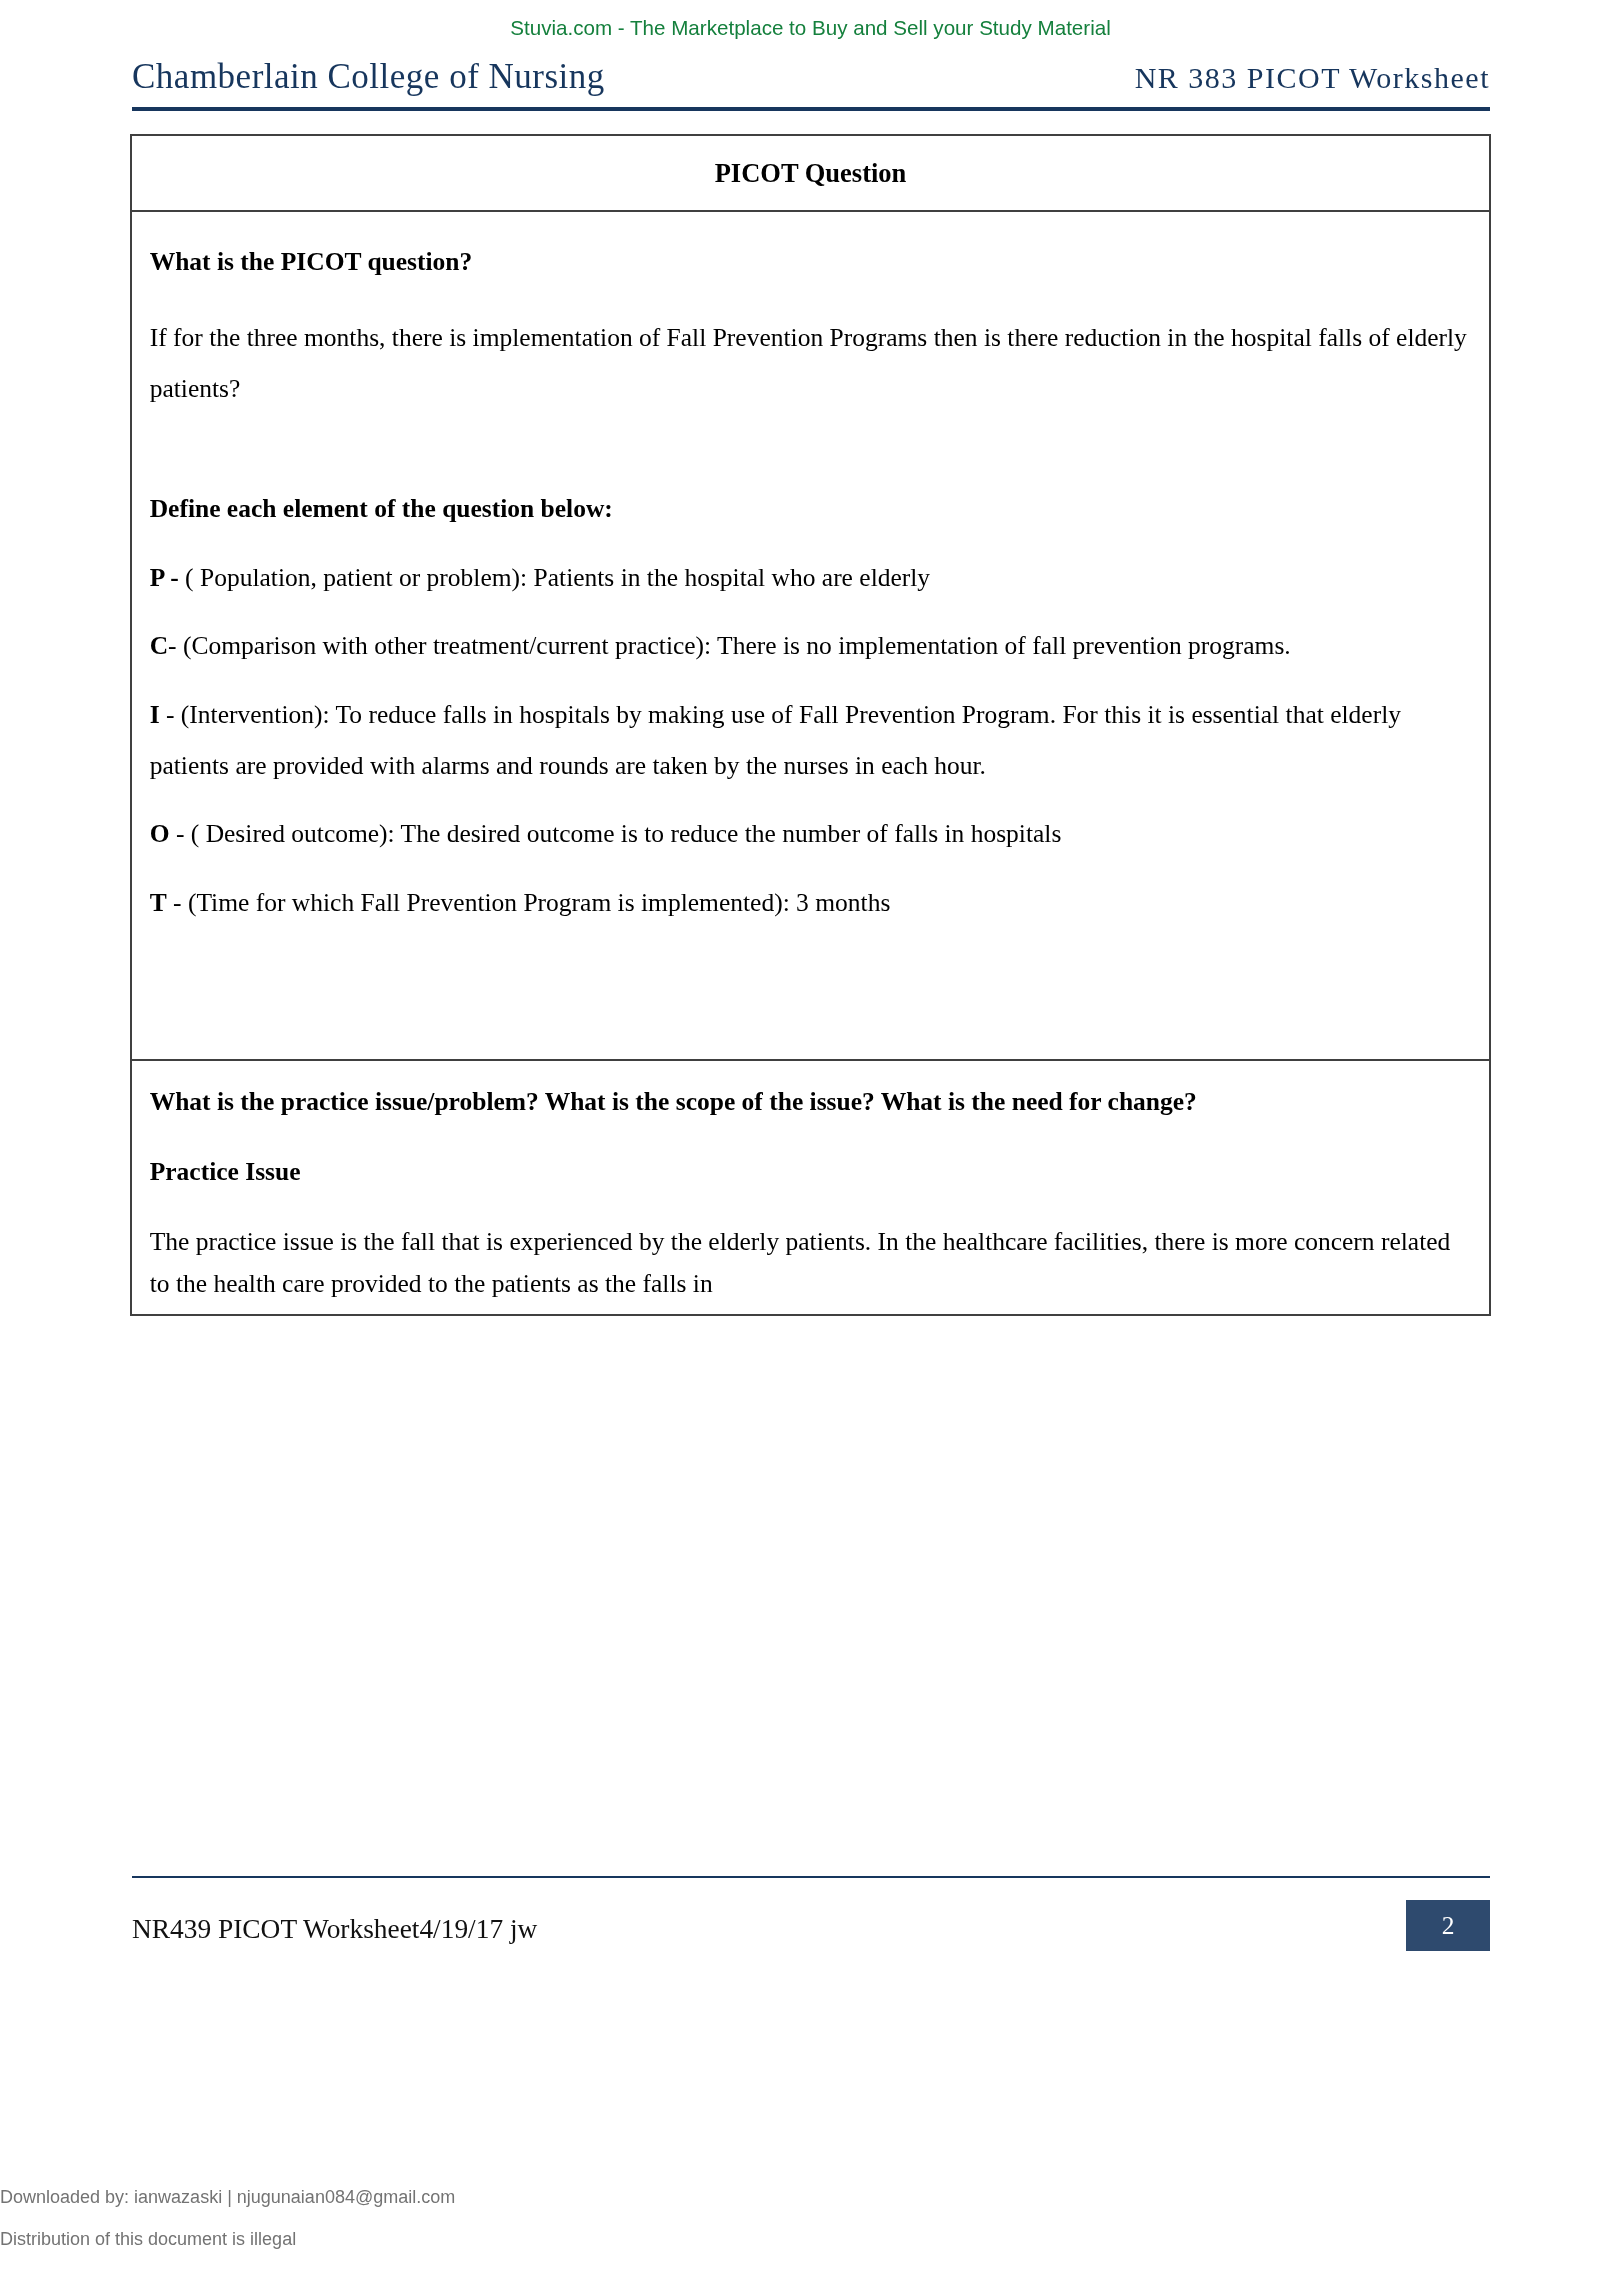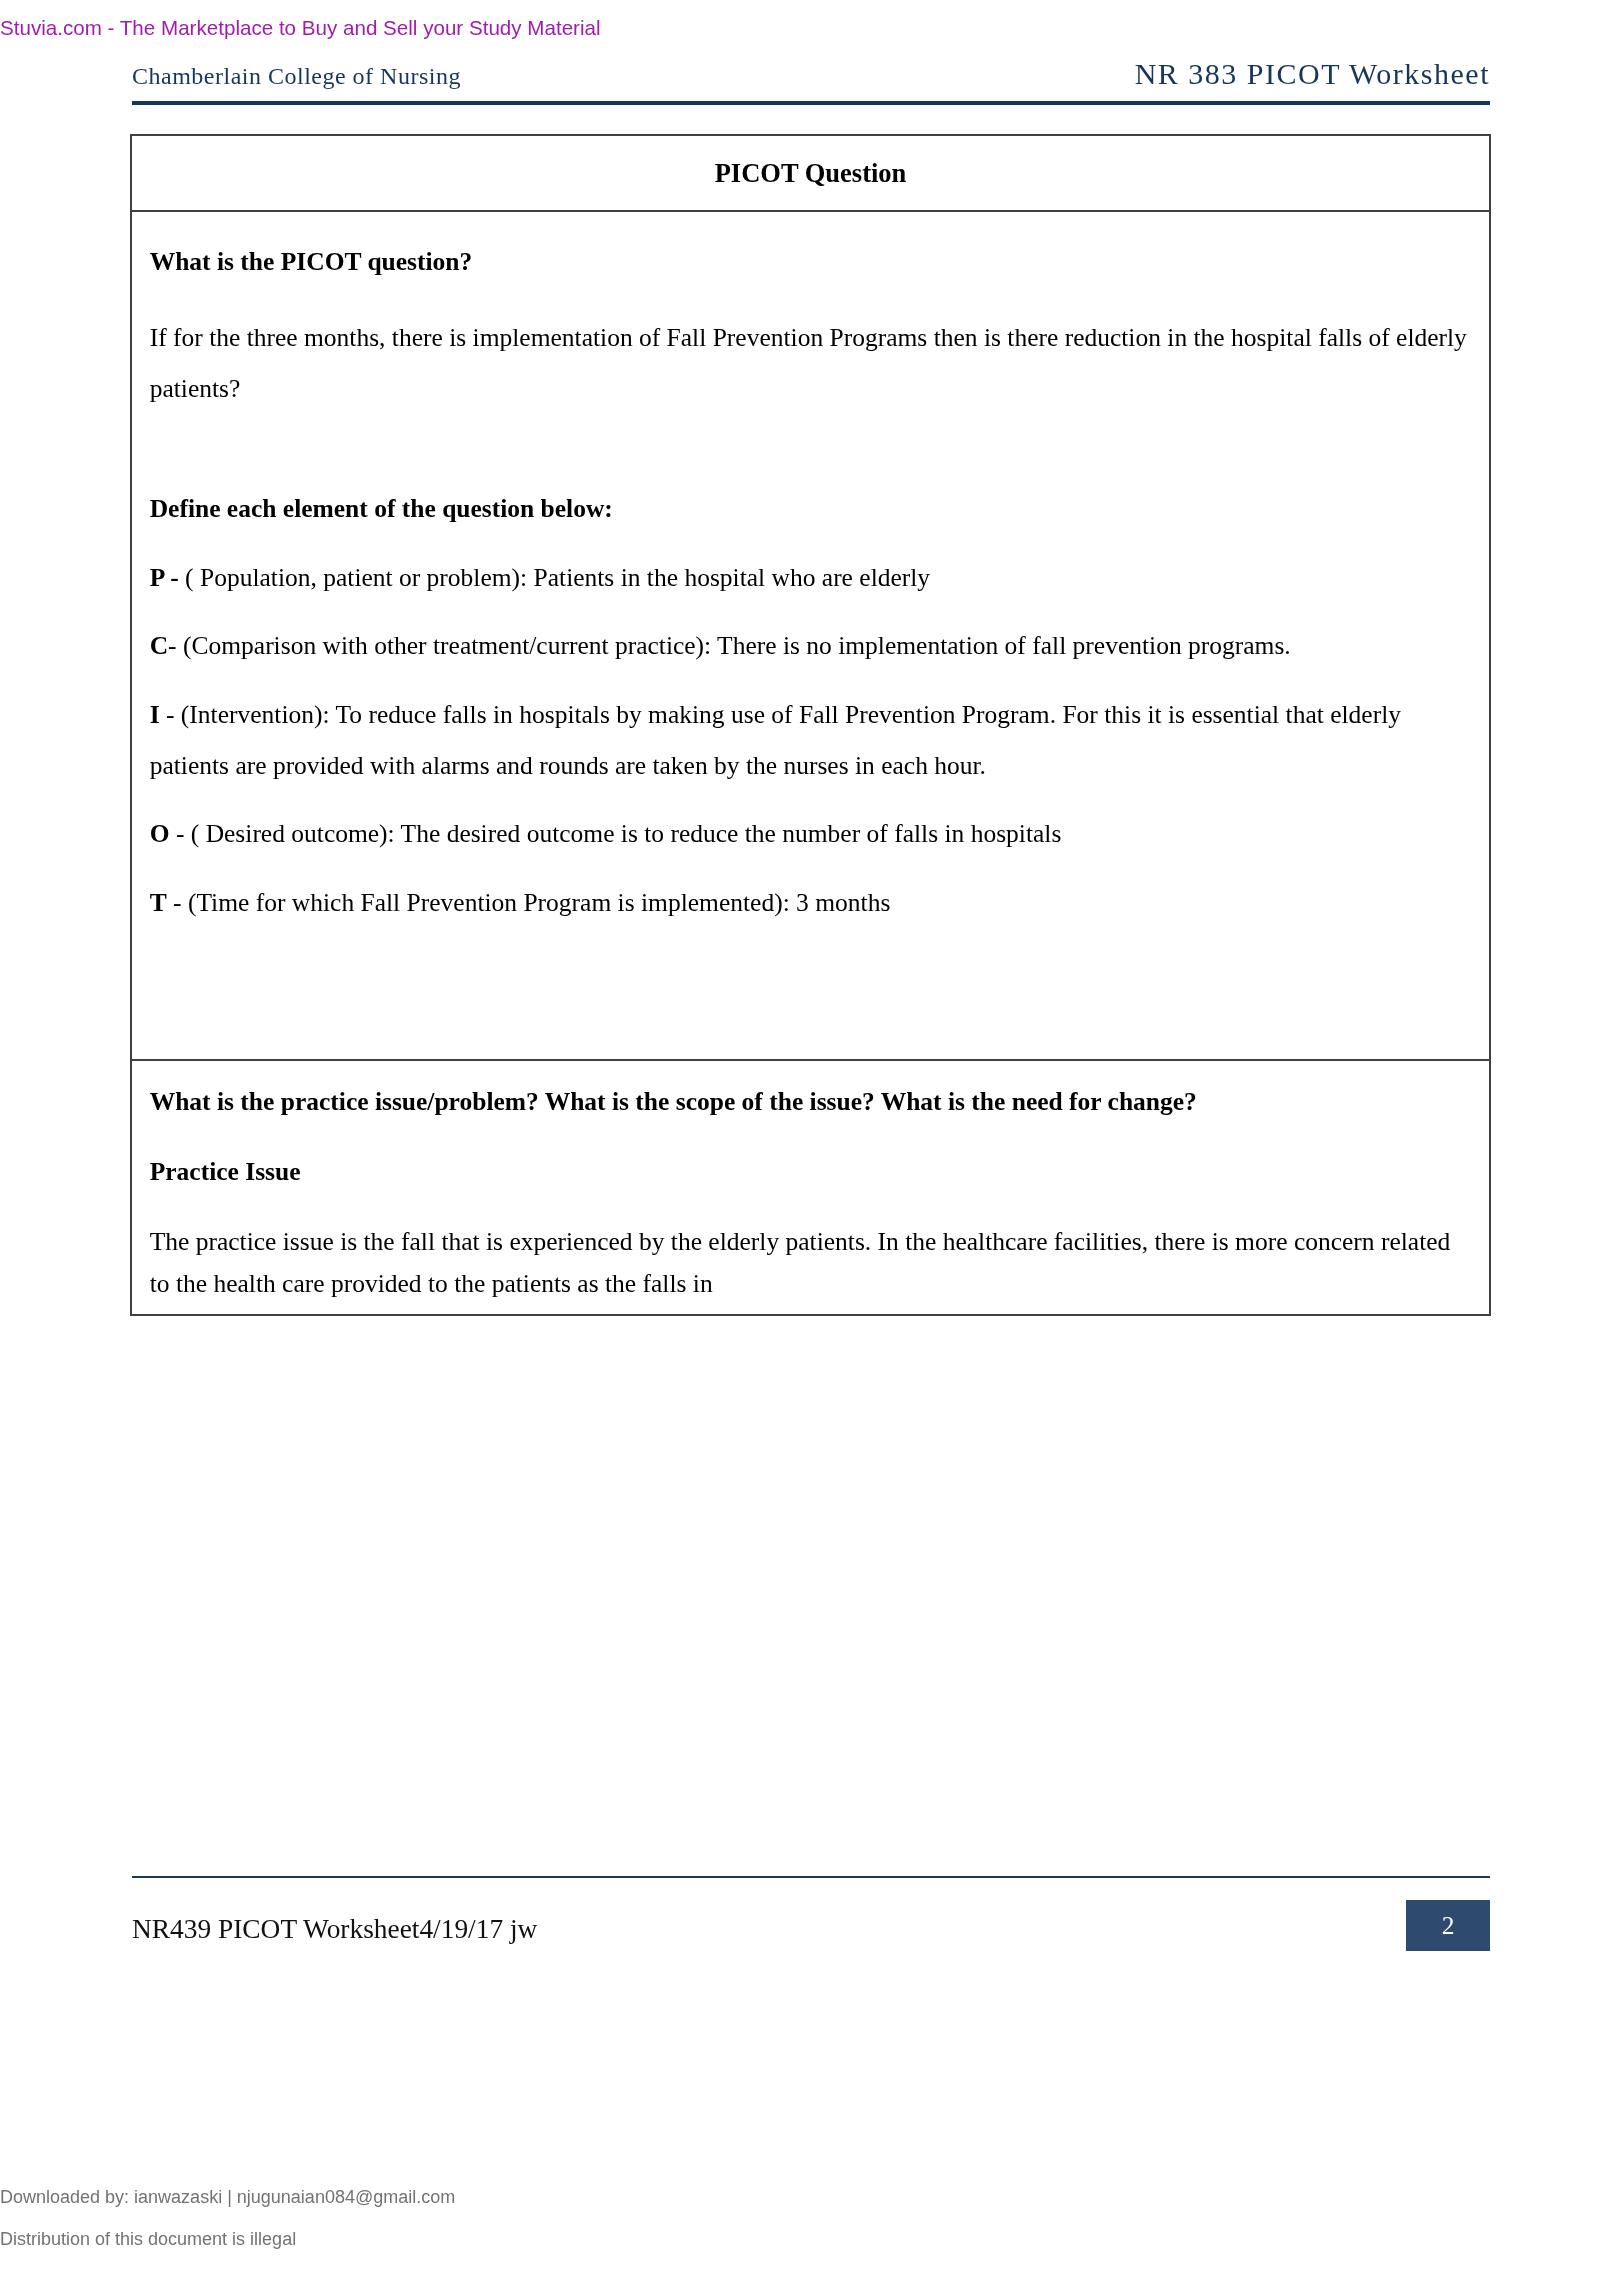--- a/index.html
+++ b/index.html
@@ -15,24 +15,24 @@
     font-family: "Liberation Serif", serif;
     color: #000000;
     overflow: hidden;
   }
   
   .watermark-top {
     position: absolute;
     top: 15.7px;
     left: 0;
     width: 100%;
-    text-align: left;
+    text-align: center;
     font-family: "Liberation Sans", sans-serif;
     font-size: 20.6px;
-    color: #a21caf;
+    color: #15803d;
   }
   .watermark-bottom {
     position: absolute;
     top: 2188px;
     left: 0;
     width: 100%;
     text-align: left;
     font-family: "Liberation Sans", sans-serif;
     font-size: 18px;
     color: #737373;
@@ -45,21 +45,21 @@
     left: 132px;
     right: 131px;
     top: 57px;
   }
   .doc-header-row {
     display: flex;
     justify-content: space-between;
     align-items: baseline;
   }
   .doc-title-left {
-    font-size: 24px;
+    font-size: 35px;
     color: #17365d;
     letter-spacing: 0.5px;
   }
   .doc-title-right {
     font-size: 30px;
     color: #17365d;
     letter-spacing: 1.5px;
   }
   .doc-header-rule {
     margin-top: 9.8px;

